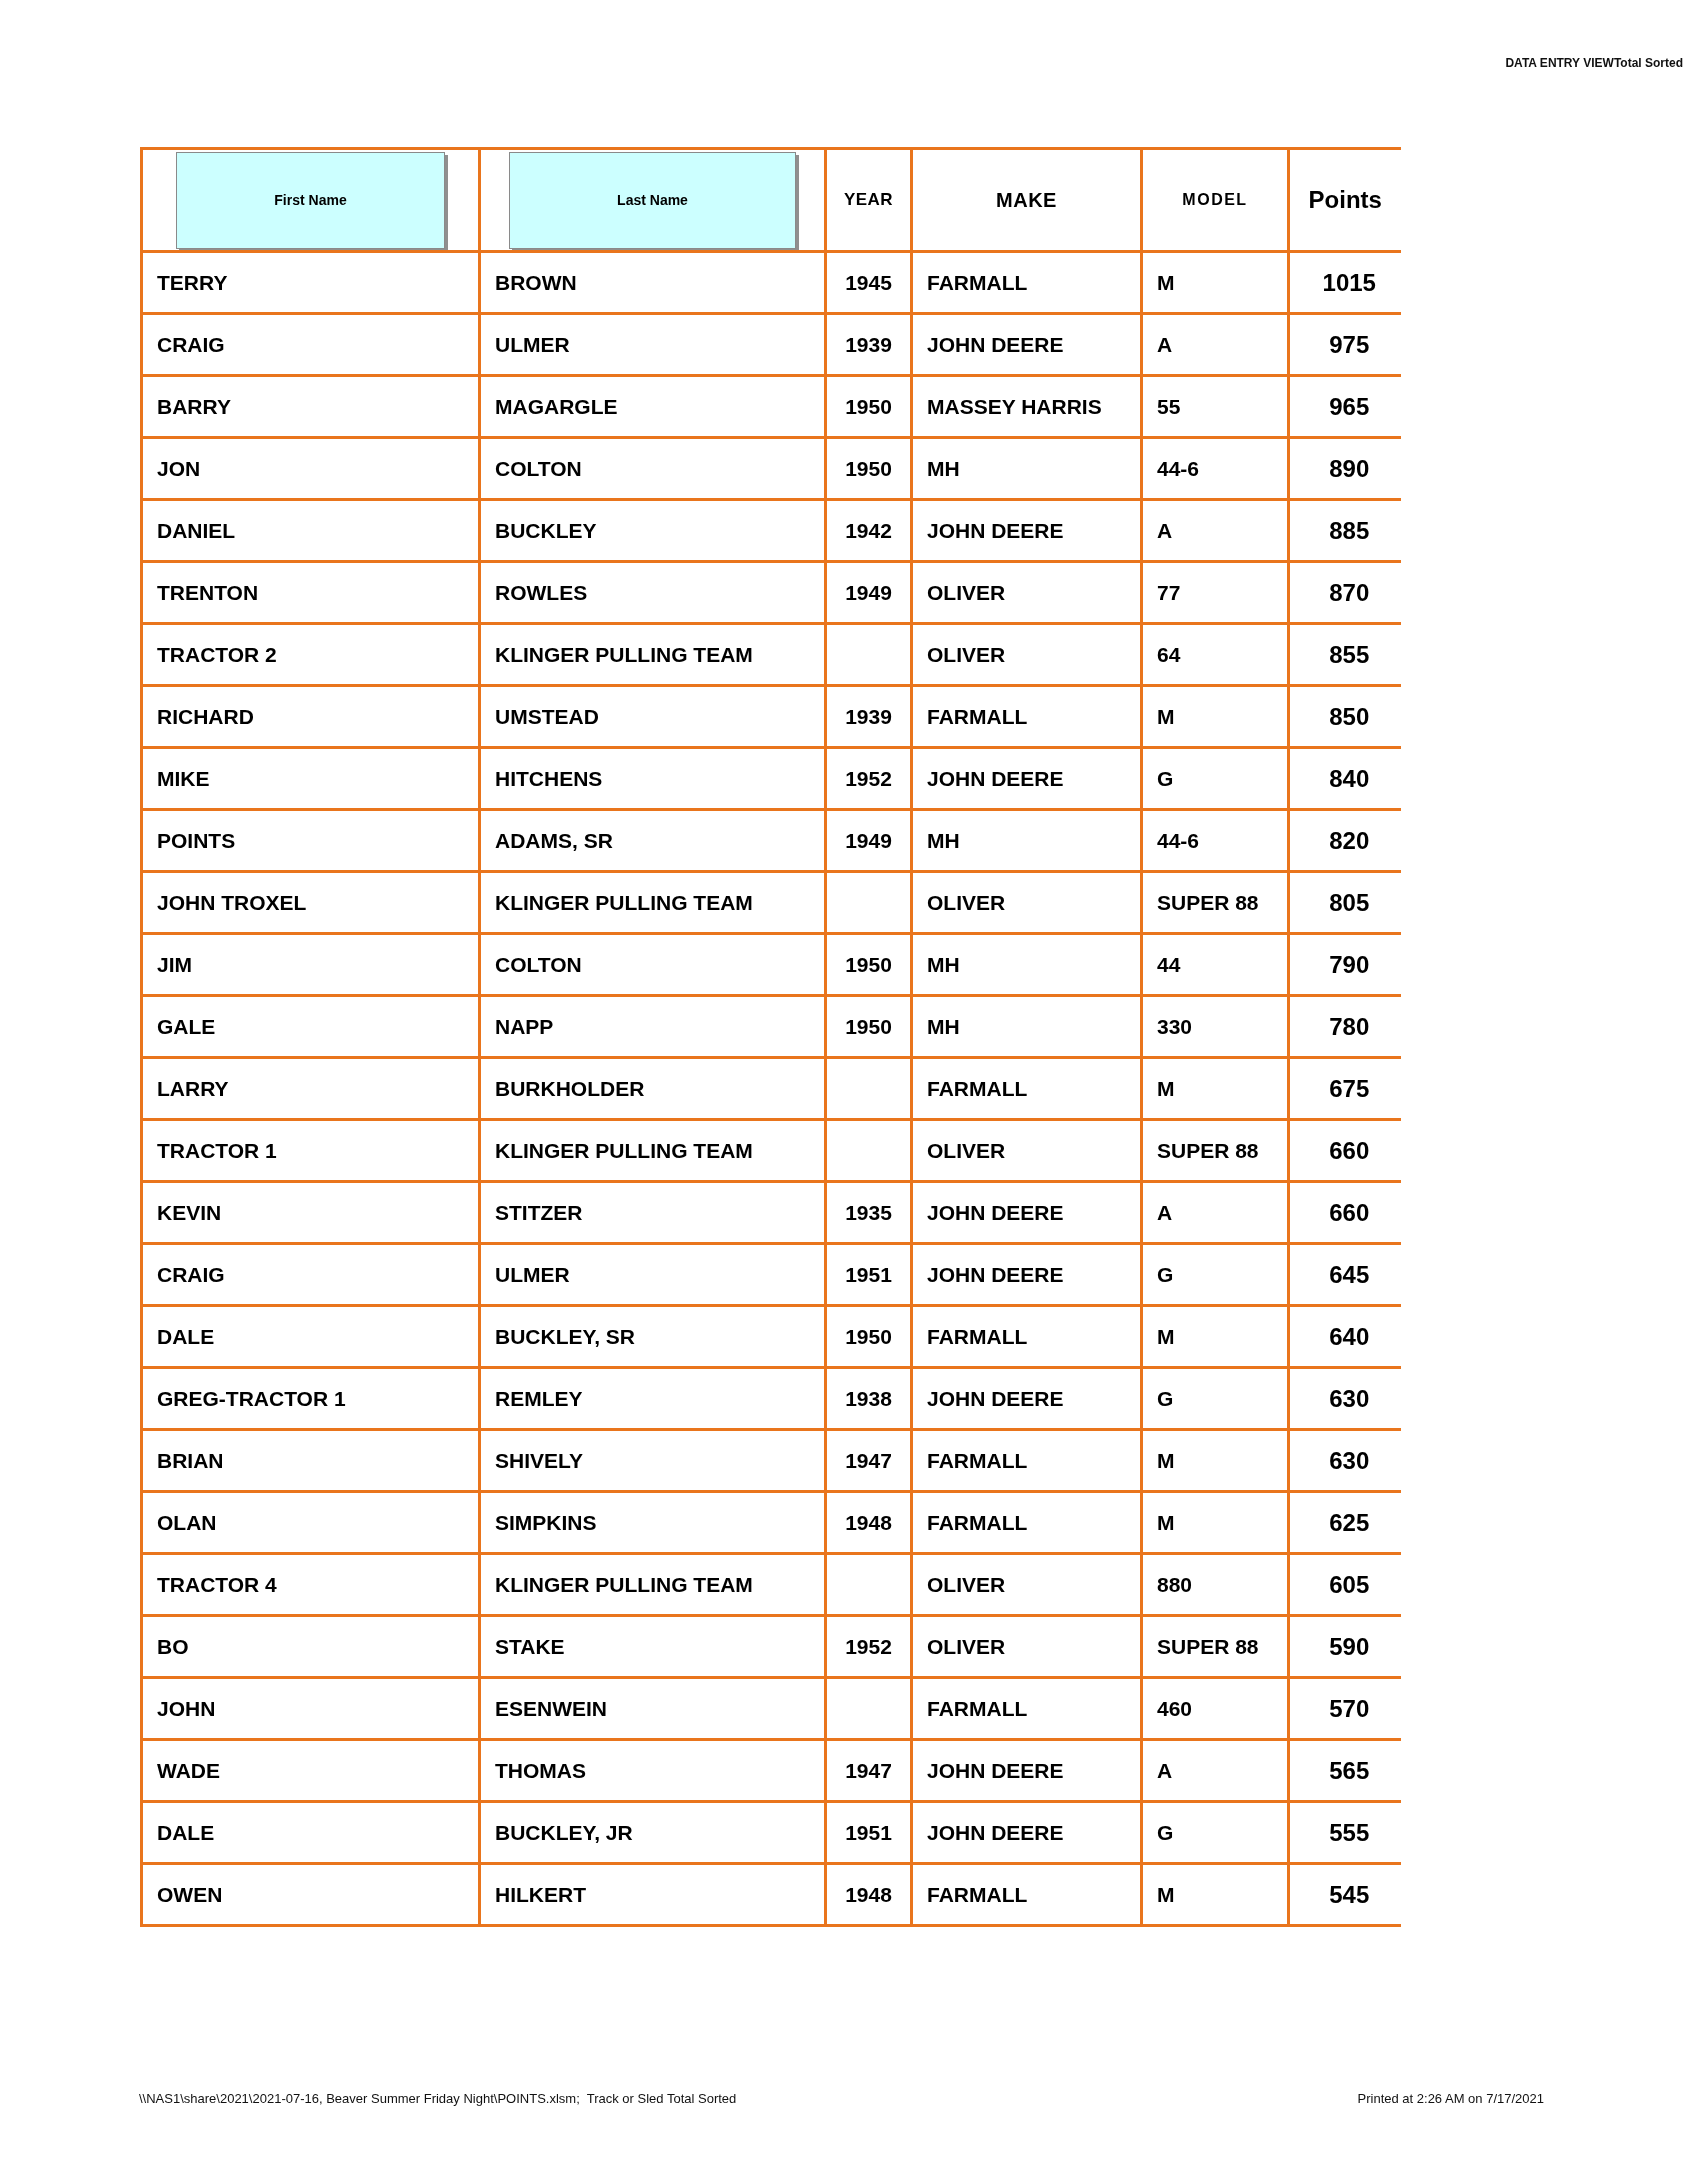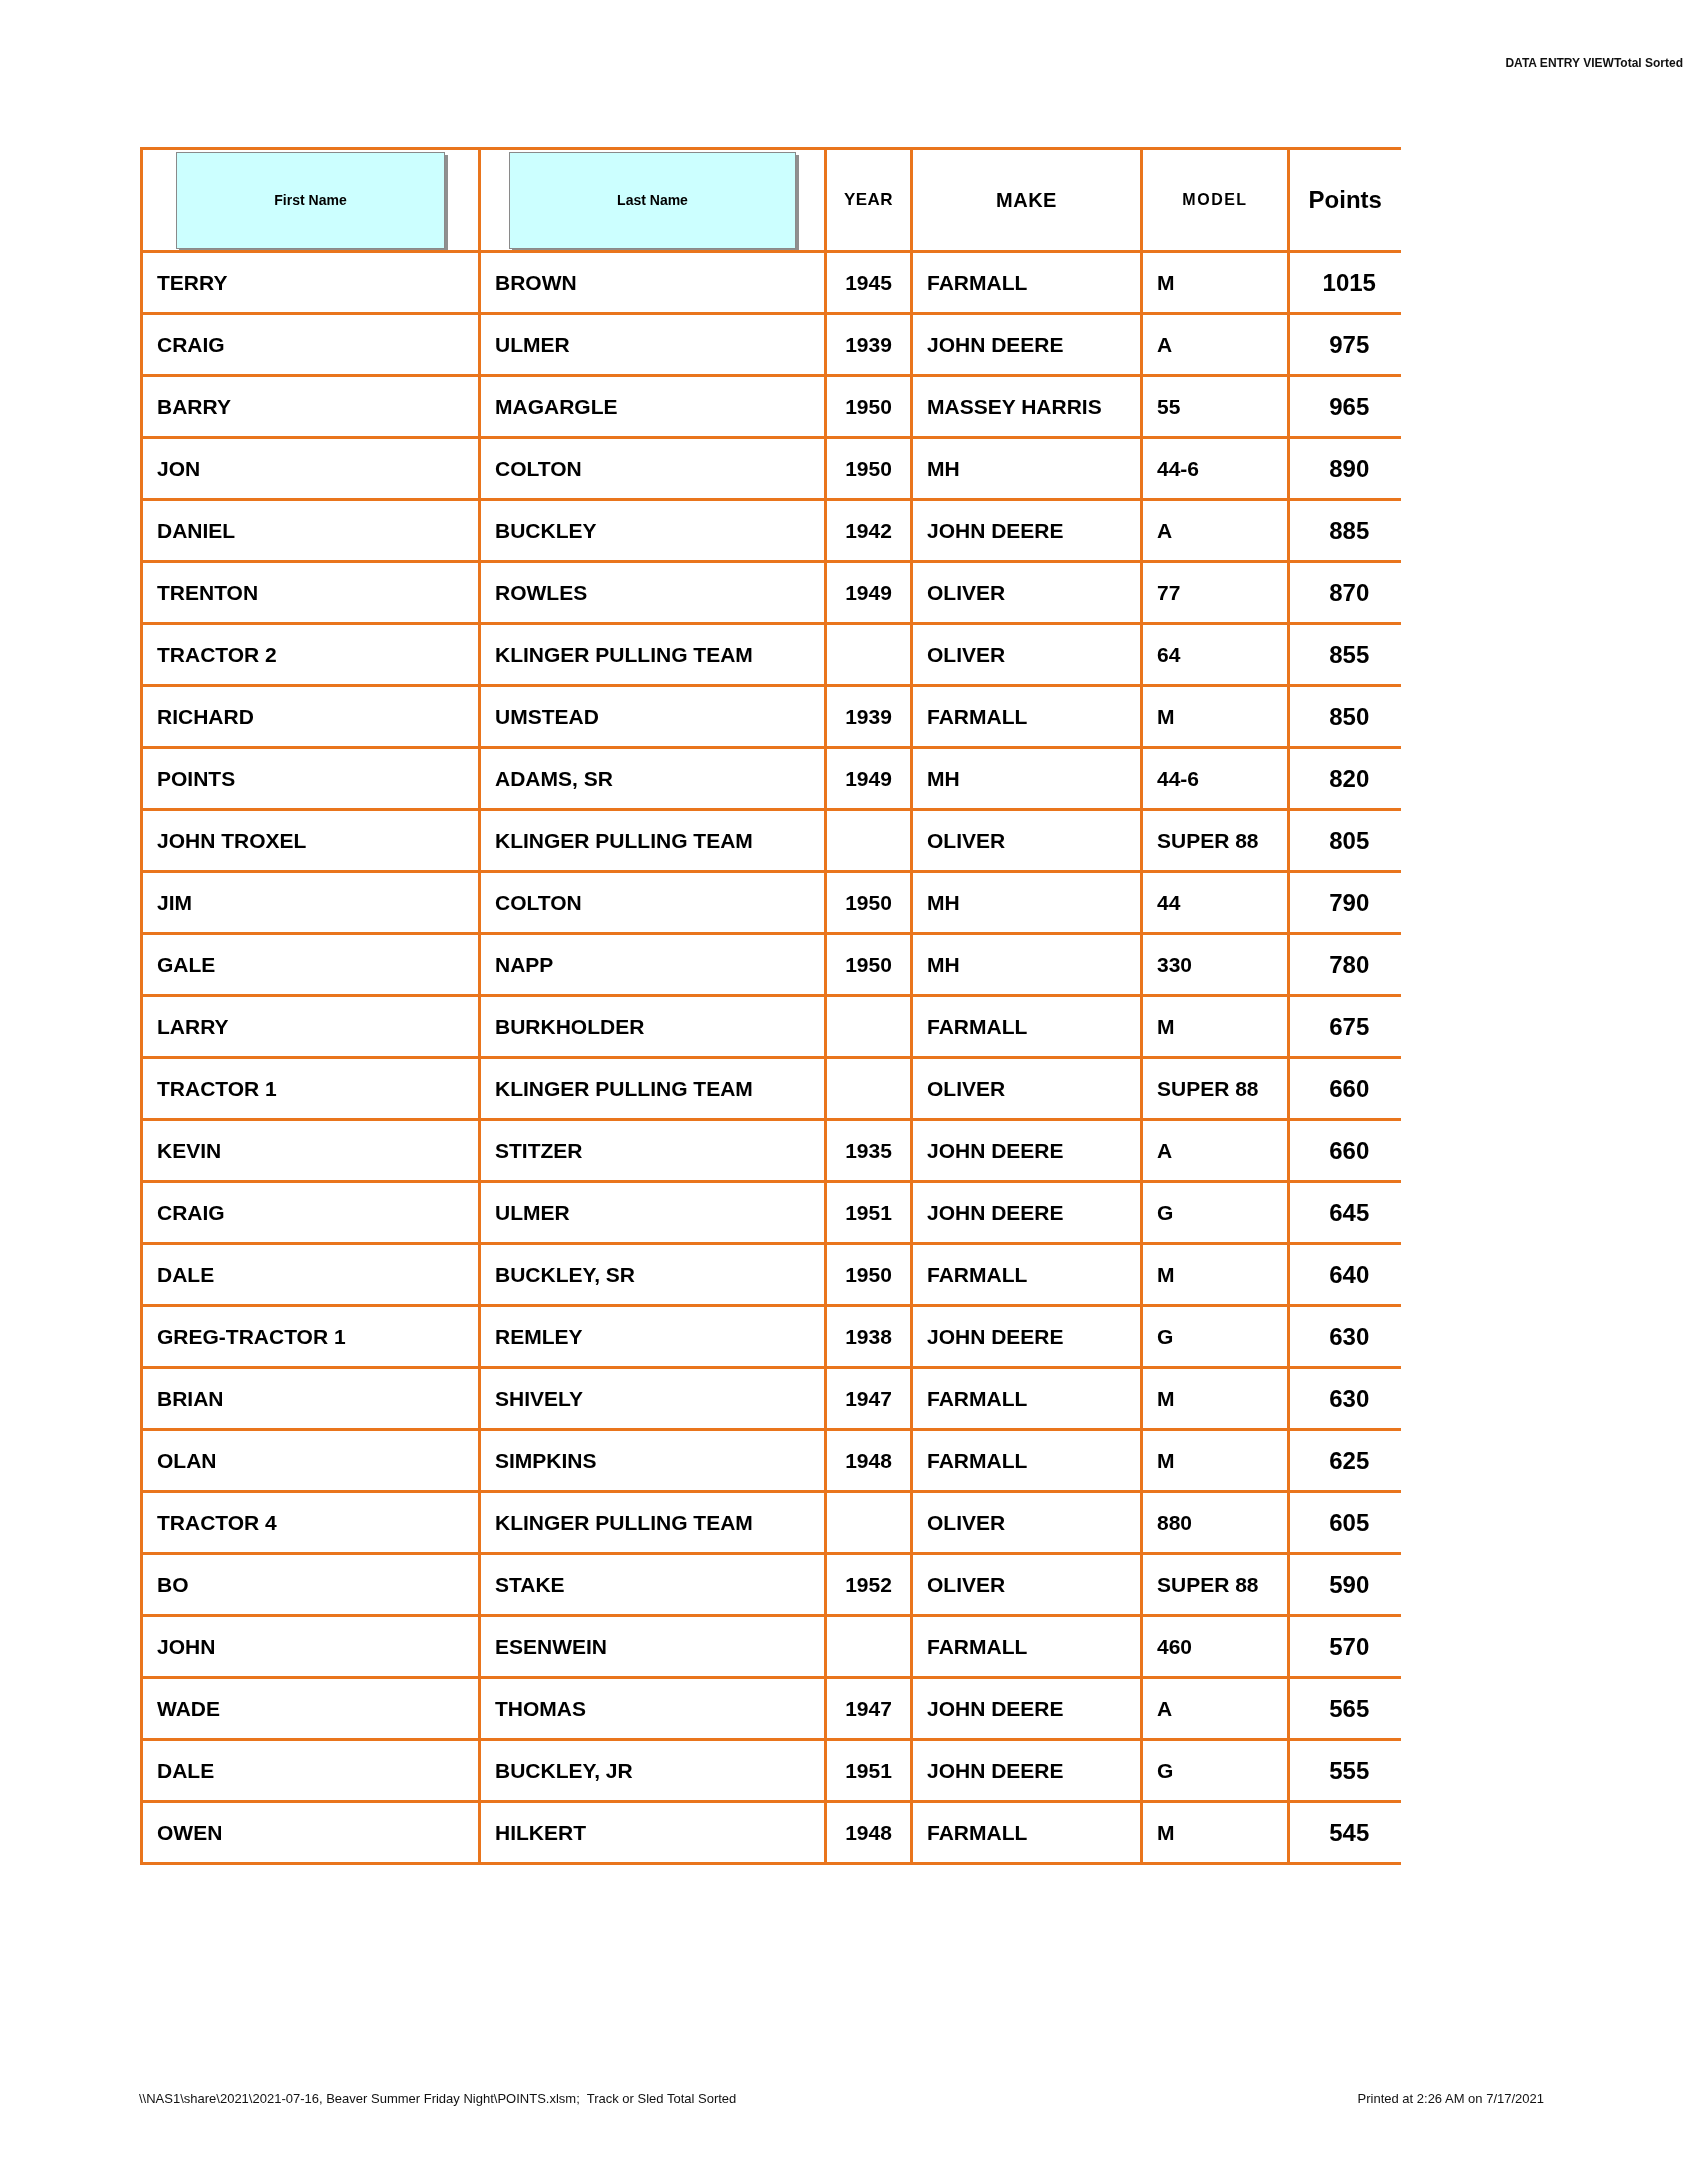--- a/index.html
+++ b/index.html
@@ -152,20 +152,28 @@
 
   <tr>
     <td class="c-first">RICHARD</td>
     <td class="c-last">UMSTEAD</td>
     <td class="c-year">1939</td>
     <td class="c-make">FARMALL</td>
     <td class="c-model">M</td>
     <td class="c-points">850</td>
   </tr>
 
+  <tr>
+    <td class="c-first">MIKE</td>
+    <td class="c-last">HITCHENS</td>
+    <td class="c-year">1952</td>
+    <td class="c-make">JOHN DEERE</td>
+    <td class="c-model">G</td>
+    <td class="c-points">840</td>
+  </tr>
 
   <tr>
     <td class="c-first">POINTS</td>
     <td class="c-last">ADAMS, SR</td>
     <td class="c-year">1949</td>
     <td class="c-make">MH</td>
     <td class="c-model">44-6</td>
     <td class="c-points">820</td>
   </tr>
 

